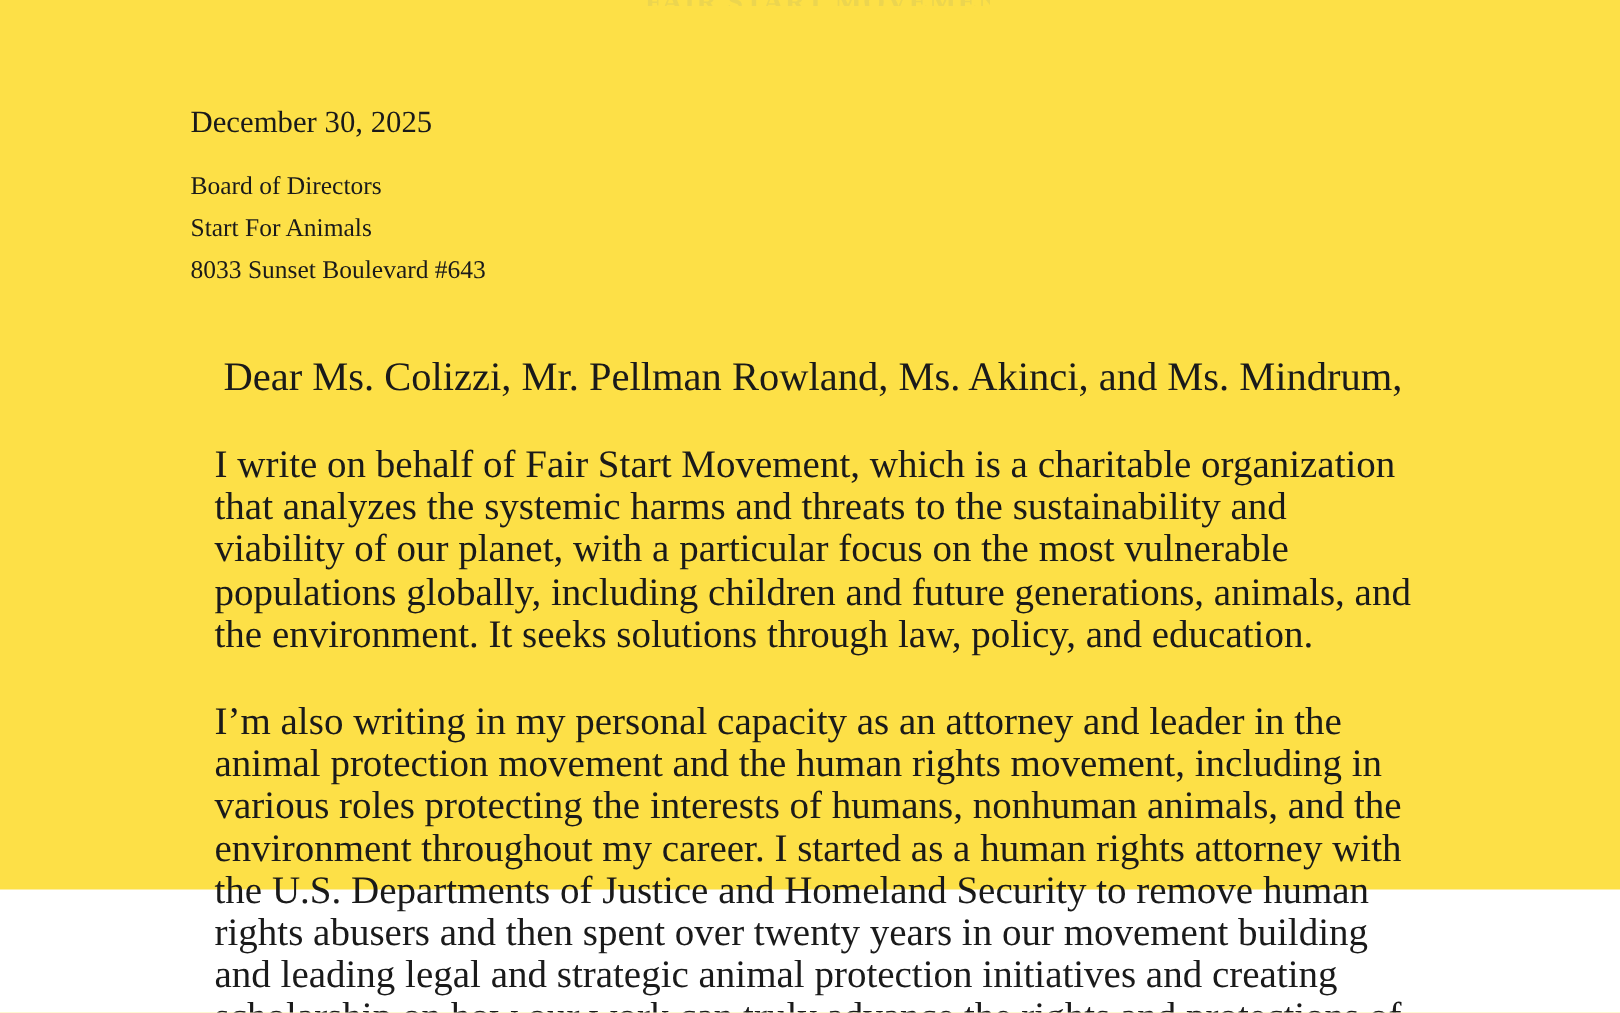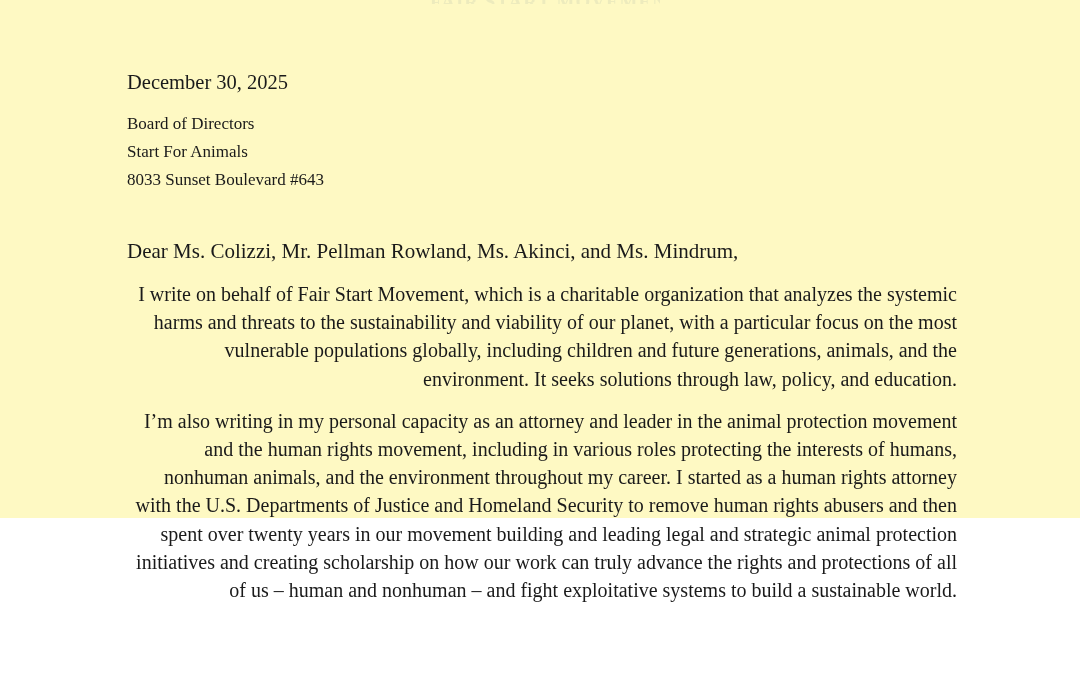--- a/index.html
+++ b/index.html
@@ -13,22 +13,22 @@
     height: 675px;
     overflow: hidden;
     font-family: "Liberation Serif", "DejaVu Serif", serif;
     color: #1a1a1a;
     -webkit-font-smoothing: antialiased;
   }
 
   .page {
     position: relative;
     width: 1080px;
-    height: 518px;
-    background: #fef9c3;
+    height: 593px;
+    background: #fde047;
     box-sizing: border-box;
     padding-left: 16px;
   }
 
   
   .letterhead-sliver {
     position: absolute;
     top: 0;
     left: 430px;
     width: 230px;
@@ -65,31 +65,32 @@
     line-height: 28px;
   }
   .address-line {
     display: block;
     white-space: nowrap;
   }
 
   .salutation {
     margin: 0;
     padding-top: 43px;
-    font-size: 21px;
+    font-size: 27px;
     line-height: 28px;
     white-space: nowrap;
+    text-align: center;
   }
 
   .para {
-    margin: 0;
+    margin: 16px;
     padding-top: 15px;
-    font-size: 20px;
+    font-size: 26px;
     line-height: 28.2px;
-    text-align: right;
+    text-align: left;
   }
   .para + .para {
     padding-top: 14px;
   }
 </style>
 </head>
 <body>
 
 <div class="page">
 

